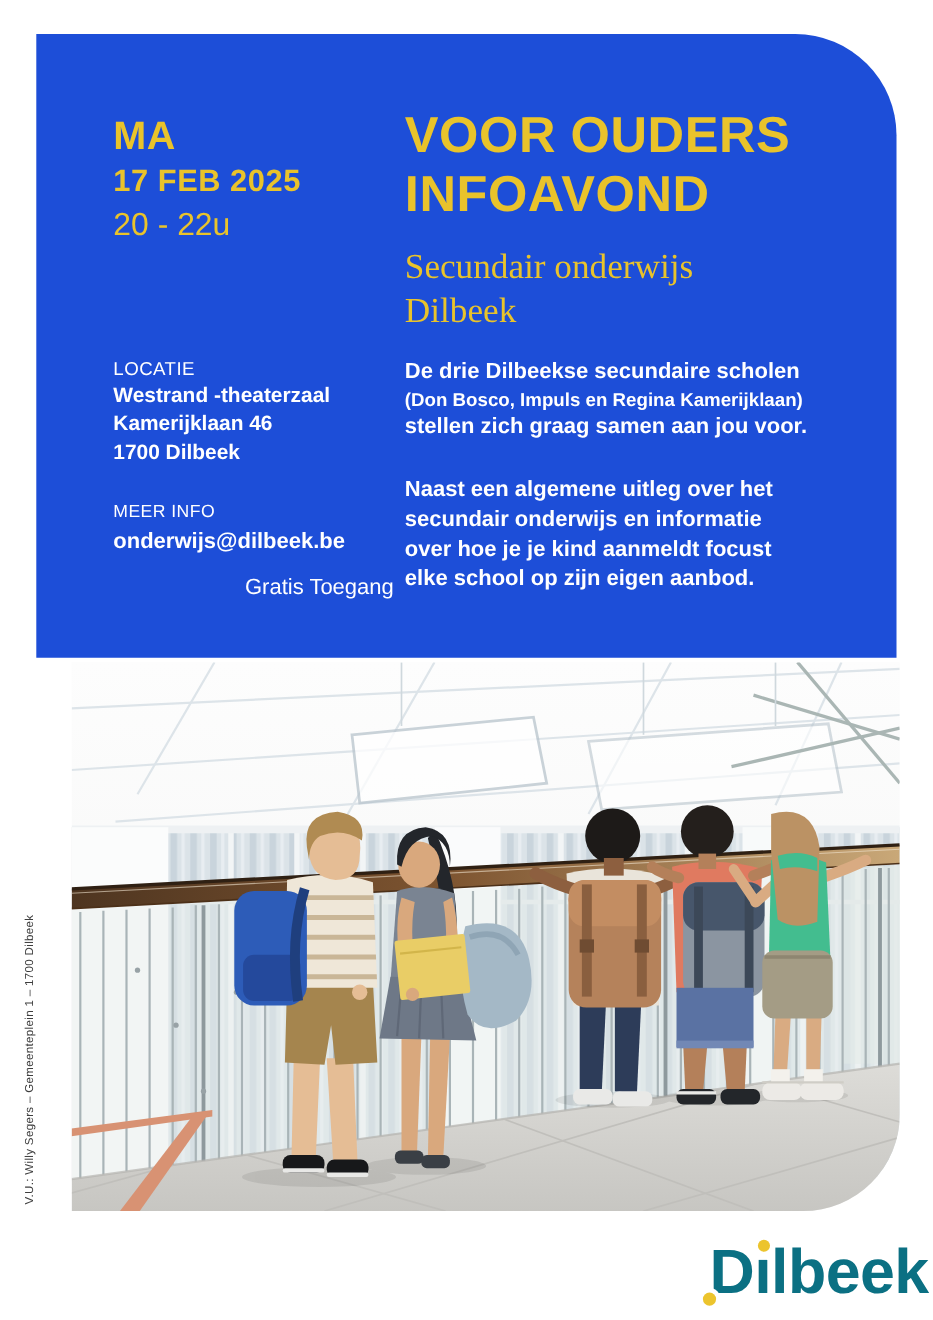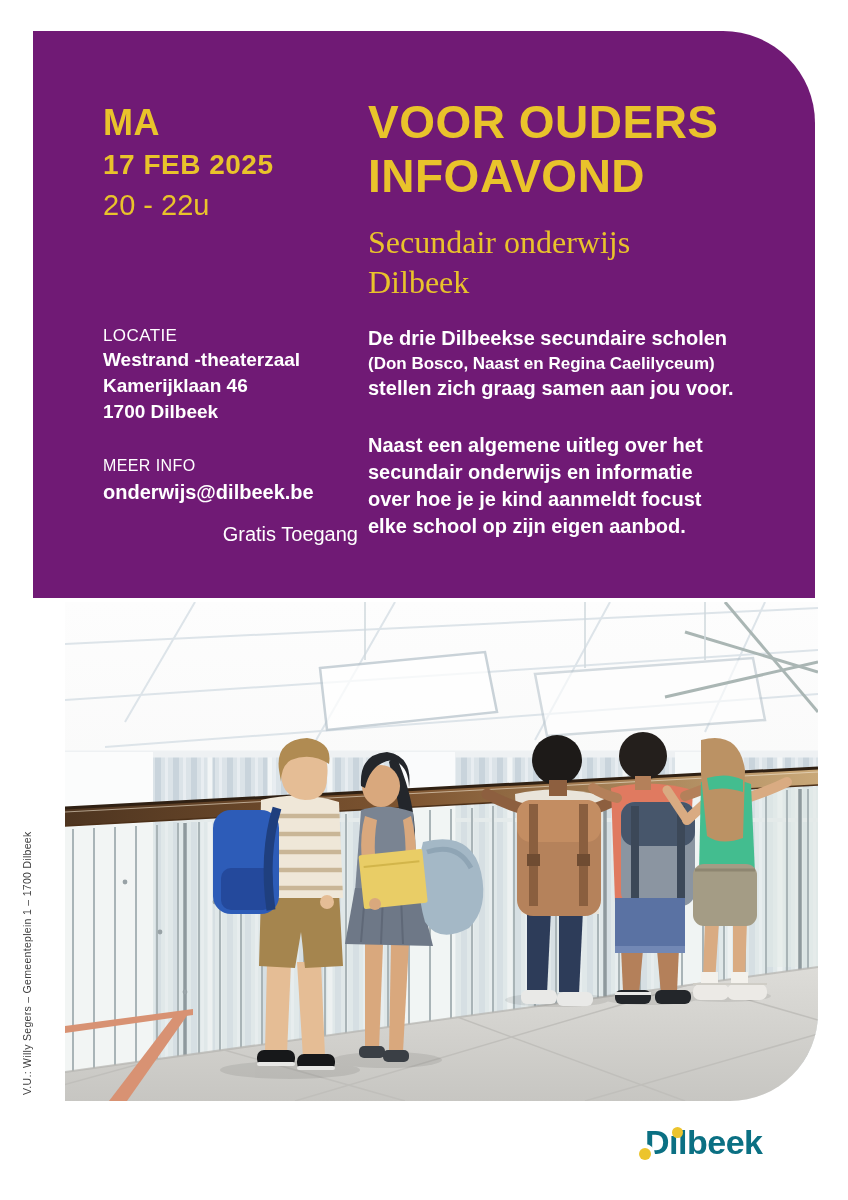--- a/index.html
+++ b/index.html
@@ -1,21 +1,21 @@
 <!DOCTYPE html>
 <html><head>
 <meta charset="utf-8">
 <style>
   html,body{margin:0;padding:0;background:#ffffff;}
   .poster{position:relative;width:848px;height:1200px;background:#fff;overflow:hidden;
           font-family:"Liberation Sans","DejaVu Sans",sans-serif;}
 
   
   .teal-block{position:absolute;left:33px;top:31px;width:782px;height:567px;
-              background:#701a75;border-radius:0 92px 0 0;}
+              background:#1d4ed8;border-radius:0 92px 0 0;}
   .col-left{position:absolute;left:70px;top:71px;width:255px;color:#fff;}
   .weekday{font-size:36px;font-weight:bold;color:#e9c32b;line-height:42px;letter-spacing:.5px;}
   .date-line{font-size:28px;font-weight:bold;color:#e9c32b;line-height:41px;letter-spacing:.5px;}
   .time-line{font-size:29px;font-weight:400;color:#e9c32b;line-height:33px;margin-top:4px;}
   .loc-label{margin-top:103px;font-size:17px;line-height:22px;letter-spacing:.4px;}
   .loc-line{font-size:19px;font-weight:bold;line-height:26px;}
   .info-label{margin-top:30px;font-size:16px;line-height:22px;letter-spacing:.4px;}
   .email-line{font-size:20px;font-weight:bold;line-height:25px;margin-top:3px;}
   .admission-line{margin-top:18px;font-size:20px;font-weight:400;text-align:right;}
 
@@ -33,21 +33,21 @@
   .photo{position:absolute;left:65px;top:602px;width:753px;height:499px;
          border-radius:0 0 88px 0;overflow:hidden;background:#fdfdfd;}
   .photo svg{display:block;}
 
   
   .credit{position:absolute;left:33px;bottom:105px;transform-origin:left bottom;
           transform:rotate(-90deg);font-size:10.5px;color:#3e3e3e;white-space:nowrap;
           letter-spacing:.3px;}
 
   
-  .logo{position:absolute;left:645px;top:1122px;font-size:34px;font-weight:bold;
+  .logo{position:absolute;left:645px;top:1122px;font-size:57px;font-weight:bold;
         color:#0b7083;line-height:1.2;letter-spacing:-.5px;}
   .logo-d,.logo-rest{position:relative;display:inline-block;}
   .logo-dot{position:absolute;background:#ecc42d;border-radius:50%;}
   .logo-dot-d{width:12px;height:12px;left:-6px;bottom:3px;box-shadow:0 0 0 4px #fff;}
   .logo-dot-i{width:11px;height:11px;left:3px;top:5px;}
 </style>
 </head>
 <body>
 
 <div class="poster">
@@ -74,21 +74,21 @@
       <div>
         <div class="title-line">VOOR OUDERS</div>
         <div class="title-line">INFOAVOND</div>
       </div>
       <div class="subtitle-wrap">
         <div class="subtitle-line">Secundair onderwijs</div>
         <div class="subtitle-line">Dilbeek</div>
       </div>
       <div class="intro-wrap">
         <div class="intro-l1">De drie Dilbeekse secundaire scholen</div>
-        <div class="intro-l2">(Don Bosco, Naast en Regina Caelilyceum)</div>
+        <div class="intro-l2">(Don Bosco, Impuls en Regina Kamerijklaan)</div>
         <div class="intro-l3">stellen zich graag samen aan jou voor.</div>
       </div>
       <div class="body-wrap">
         <div class="body-line">Naast een algemene uitleg over het</div>
         <div class="body-line">secundair onderwijs en informatie</div>
         <div class="body-line">over hoe je je kind aanmeldt focust</div>
         <div class="body-line">elke school op zijn eigen aanbod.</div>
       </div>
     </div>
   </div>

